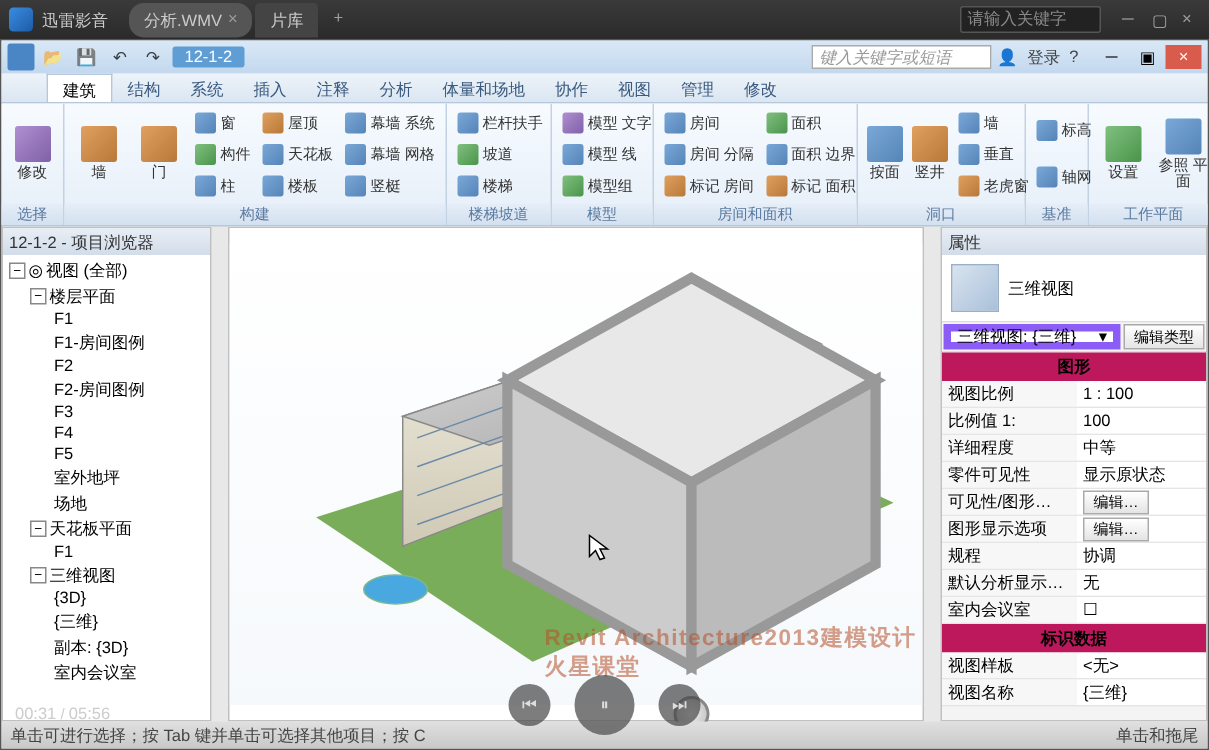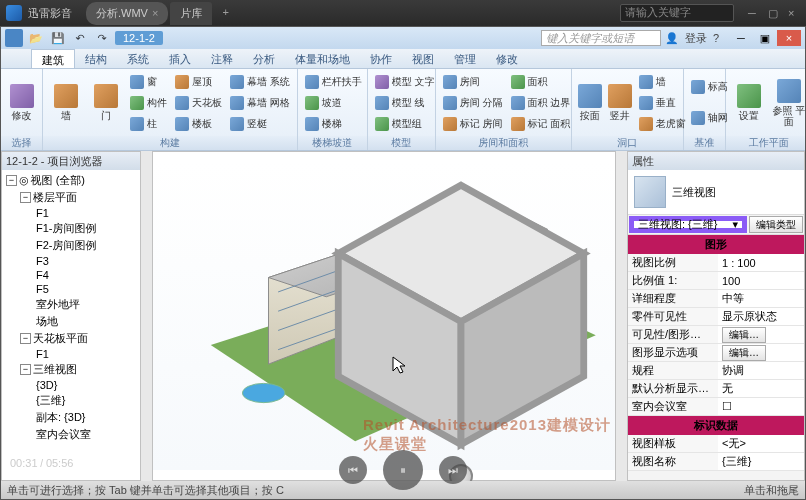--- a/index.html
+++ b/index.html
@@ -5,21 +5,21 @@
 * { margin: 0; padding: 0; box-sizing: border-box; font-family: "Microsoft YaHei", sans-serif; font-size: 11px; }
 body { width: 806px; height: 500px; overflow: hidden; background: #333; display: flex; flex-direction: column; }
 .player-titlebar { height: 26px; background: linear-gradient(#3a3a3a,#2a2a2a); display: flex; align-items: center; color: #ccc; padding: 0 6px; gap: 6px; }
 .player-logo { width: 16px; height: 16px; background: linear-gradient(135deg,#3a8de0,#1d5ba8); border-radius: 3px; }
 .player-tabs { display: flex; gap: 2px; margin-left: 8px; }
 .player-tab { padding: 4px 10px; background: #444; border-radius: 3px 3px 0 0; display: flex; align-items: center; gap: 4px; }
 .player-tab.active { background: #555; border-radius: 10px; }
 .player-tab-close { opacity: .6; }
 .player-add { padding: 4px 8px; opacity: .7; }
 .player-spacer { flex: 1; }
-.player-search { width: 114px; height: 18px; background: #222; border: 1px solid #555; border-radius: 2px; padding: 0 4px; color: #888; }
+.player-search { width: 94px; height: 18px; background: #222; border: 1px solid #555; border-radius: 2px; padding: 0 4px; color: #888; }
 .player-winbtns { display: flex; gap: 8px; margin-left: 8px; }
 .player-winbtns span { width: 12px; height: 12px; opacity: .7; }
 .app-wrap { flex: 1; background: #e8e8e8; display: flex; flex-direction: column; border: 1px solid #555; }
 .app-titlebar { height: 22px; background: linear-gradient(#d9e8f7,#c3d8ee); display: flex; align-items: center; padding: 0 4px; gap: 4px; }
 .app-menu-btn { width: 18px; height: 18px; background: #4a86c5; border-radius: 2px; }
 .qabtn { width: 18px; height: 18px; display: flex; align-items: center; justify-content: center; opacity: .75; }
 .app-doc { flex: 1; text-align: left; display: flex; align-items: center; }
 .doc-bubble { background: #5f9dd5; color: #fff; padding: 1px 8px; border-radius: 2px; }
 .app-thinsearch { width: 120px; height: 16px; background: #fff; border: 1px solid #aaa; padding: 0 4px; color: #999; font-style: italic; }
 .app-loginarea { display: flex; align-items: center; gap: 6px; color: #444; }
@@ -64,21 +64,21 @@
 .prop-cell-l { width: 90px; padding: 0 4px; background: #f7f7f7; display: flex; align-items: center; }
 .prop-cell-r { flex: 1; padding: 0 4px; background: #fff; display: flex; align-items: center; }
 .prop-section { background: #be185d; font-weight: 600; padding: 2px 20px; text-align: center; }
 .prop-btn { padding: 0 6px; border: 1px solid #aaa; background: linear-gradient(#fff,#e4e4e4); font-size: 10px; }
 .prop-combo { display: flex; height: 20px; border-bottom: 1px solid #ddd; }
 .prop-combo .combo { flex: 1; border: 5px solid #8b5cf6; background: #fff; padding: 0 4px; display: flex; align-items: center; justify-content: space-between; margin: 1px; }
 .statusbar { height: 18px; background: linear-gradient(#e0e0e0,#c8c8c8); font-size: 10px; color: #444; padding: 0 6px; display: flex; align-items: center; }
 .player-controls { position: absolute; bottom: 12px; left: 0; right: 0; height: 36px; display: flex; align-items: center; justify-content: center; gap: 16px; pointer-events: none; }
 .player-controls .ctrl { width: 28px; height: 28px; border-radius: 50%; background: rgba(70,70,70,.7); display: flex; align-items: center; justify-content: center; color: #ddd; }
 .player-controls .ctrl.big { width: 40px; height: 40px; background: rgba(90,90,90,.8); }
-.player-time { position: absolute; bottom: 31px; left: 10px; color: #ccc; font-size: 10px; }
+.player-time { position: absolute; bottom: 18px; left: 10px; color: #ccc; font-size: 10px; }
 .cursor { position: absolute; left: 239px; top: 204px; }
 .watermark { position: absolute; left: 210px; bottom: 26px; color: rgba(180,80,40,.55); font-size: 15px; font-weight: 600; letter-spacing: 1px; }
 </style>
 </head>
 <body>
 
 <div class="player-titlebar">
   <div class="player-logo"></div>
   <span>迅雷影音</span>
   <div class="player-tabs">
@@ -336,20 +336,21 @@
     <div class="panel" style="width:140px">
       <div class="panel-hdr">12-1-2 - 项目浏览器</div>
       <div class="tree">
         <div class="tree-row"><span class="tree-toggle">−</span>◎ <span>视图 (全部)</span></div>
         <div class="tree-row tree-indent1">
             <span class="tree-toggle">−</span>
             <span>楼层平面</span>
           </div>
         <div class="tree-row tree-indent2">F1</div>
         <div class="tree-row tree-indent2">F1-房间图例</div>
+        <div class="tree-row tree-indent2">F2</div>
         <div class="tree-row tree-indent2">F2-房间图例</div>
         <div class="tree-row tree-indent2">F3</div>
         <div class="tree-row tree-indent2">F4</div>
         <div class="tree-row tree-indent2">F5</div>
         <div class="tree-row tree-indent2">室外地坪</div>
         <div class="tree-row tree-indent2">场地</div>
         <div class="tree-row tree-indent1">
             <span class="tree-toggle">−</span>
             <span>天花板平面</span>
           </div>

